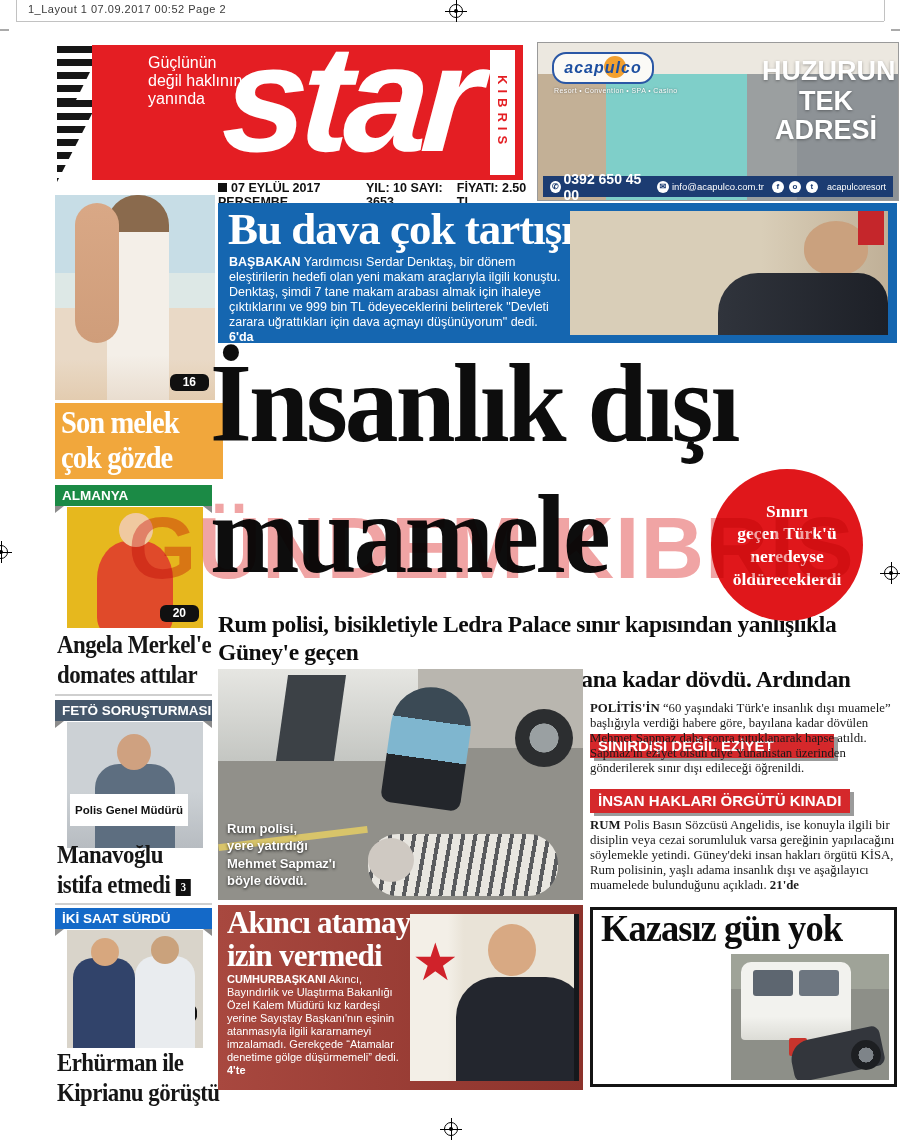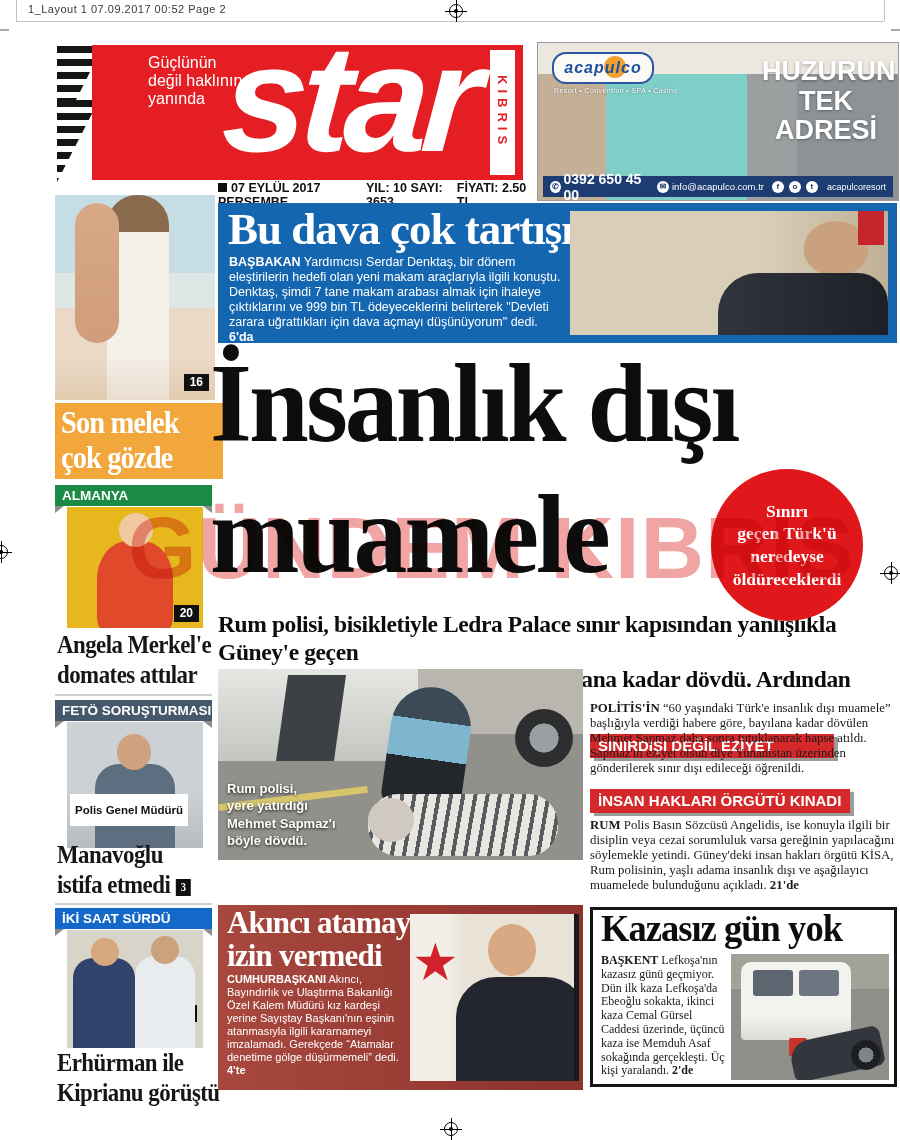--- a/index.html
+++ b/index.html
@@ -31,21 +31,21 @@
   .kibrisStrip{position:absolute;right:8px;top:5px;bottom:5px;width:25px;background:#fff;
                display:flex;align-items:center;justify-content:center;}
   .kibrisTxt{writing-mode:vertical-rl;font-size:13px;font-weight:bold;color:#e41e23;letter-spacing:5px;}
   .modelPhoto{left:55px;top:195px;width:160px;height:205px;
       background:linear-gradient(180deg,#c7dde6 0 38%,#dde8e6 38% 55%,#e9d9c6 55% 80%,#e3ccb0 100%);}
   .modelPhoto::before{content:'';position:absolute;left:52px;top:0;width:62px;height:100%;
       background:linear-gradient(180deg,#8a6a4d 0 18%,#f4efe8 18% 78%,#e9ddcf 100%);border-radius:30px 30px 0 0;}
   .modelPhoto::after{content:'';position:absolute;left:20px;top:8px;width:44px;height:140px;
       background:linear-gradient(180deg,#d9a886,#cf9d7a);border-radius:22px;}
   .badge{position:absolute;background:#101010;color:#fff;font-weight:bold;font-size:12px;
-         padding:1px 6px;line-height:15px;}
+         padding:1px 13px;line-height:15px;border-radius:6px;}
   .dateRow{left:218px;top:181px;width:313px;display:flex;justify-content:space-between;
            font-size:12.5px;font-weight:bold;color:#101010;}
   .sq{display:inline-block;width:9px;height:9px;background:#101010;margin-right:4px;}
 
   
   .ad{left:537px;top:42px;width:360px;height:157px;border:1px solid #9a9a9a;overflow:hidden;
       background:linear-gradient(180deg,#ece8e0 0 20%,rgba(0,0,0,0) 20%),
                  linear-gradient(90deg,#c3b096 0 19%,#7fcfc9 19% 58%,#9b9fa0 58% 72%,#8d9296 72%);}
   .adLogo{position:absolute;left:14px;top:9px;width:98px;height:28px;background:#fbfaf6;border-radius:14px;
           border:2px solid #2a57a5;display:flex;align-items:center;justify-content:center;}
@@ -78,21 +78,21 @@
   
   .mainHead{left:210px;top:338px;width:700px;font-weight:bold;font-size:112px;line-height:1.17;
             color:#0d0d0d;letter-spacing:-3px;transform:scaleX(.96);transform-origin:0 0;z-index:3;}
   .redCircle{left:711px;top:469px;width:152px;height:152px;border-radius:50%;background:#e0171b;z-index:8;
              display:flex;flex-direction:column;align-items:center;justify-content:center;
              color:#fff;font-weight:bold;font-size:17.5px;line-height:1.3;text-align:center;}
   .subHead{left:218px;top:611px;width:690px;font-weight:bold;font-size:23.5px;line-height:1.18;
            color:#0d0d0d;letter-spacing:-0.4px;}
 
   
-  .beatPhoto{left:218px;top:669px;width:365px;height:191px;overflow:hidden;
+  .beatPhoto{left:218px;top:669px;width:365px;height:231px;overflow:hidden;
       background:linear-gradient(180deg,#b9b6af 0 34%,#91908a 34% 100%);}
   .beatPhoto .car{position:absolute;left:0;top:0;width:200px;height:92px;
       background:linear-gradient(180deg,#e6e6e2,#c4c6c2);border-radius:0 0 14px 0;}
   .beatPhoto .door{position:absolute;left:64px;top:6px;width:58px;height:86px;background:#3c4146;transform:skewX(-8deg);}
   .beatPhoto .wheel{position:absolute;right:10px;top:40px;width:58px;height:58px;border-radius:50%;
       background:radial-gradient(circle,#9aa0a2 0 35%,#2c2e30 36%);}
   .beatPhoto .cop{position:absolute;left:170px;top:18px;width:80px;height:120px;border-radius:40px 40px 10px 10px;
       background:linear-gradient(180deg,#3b4a55 0 28%,#7fb6cf 28% 60%,#23262b 60%);transform:rotate(8deg);}
   .beatPhoto .man{position:absolute;left:150px;bottom:4px;width:190px;height:62px;border-radius:30px;
       background:repeating-linear-gradient(100deg,#e8e6e0 0 8px,#595b5e 8px 12px);}
@@ -359,23 +359,20 @@
     <div class="akPhoto">
       <div class="flag"></div>
       <div class="star">★</div>
       <div class="suit"></div>
       <div class="face"></div>
     </div>
   </div>
 
   <div class="abs kzBox">
     <div class="kzHead serif">Kazasız gün yok</div>
-    <div class="kzBody">
-      <b>BAŞKENT</b><span> Lefkoşa'nın kazasız günü geçmiyor. Dün ilk kaza Lefkoşa'da Ebeoğlu sokakta, ikinci kaza Cemal Gürsel Caddesi üzerinde, üçüncü kaza ise Memduh Asaf sokağında gerçekleşti. Üç kişi yaralandı. </span><b>2'de</b>
-    </div>
     <div class="kzPhoto">
       <div class="van"></div>
       <div class="win"></div>
       <div class="win2"></div>
       <div class="bucket"></div>
       <div class="moto"></div>
       <div class="mwheel"></div>
     </div>
   </div>
 

